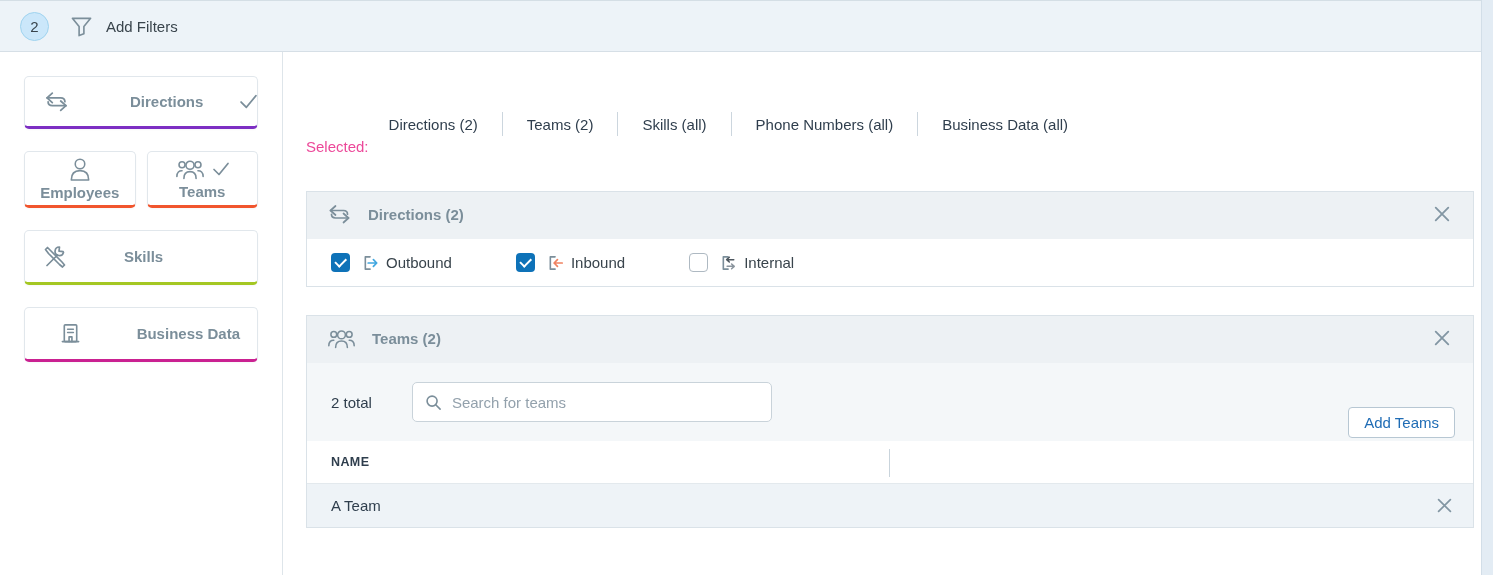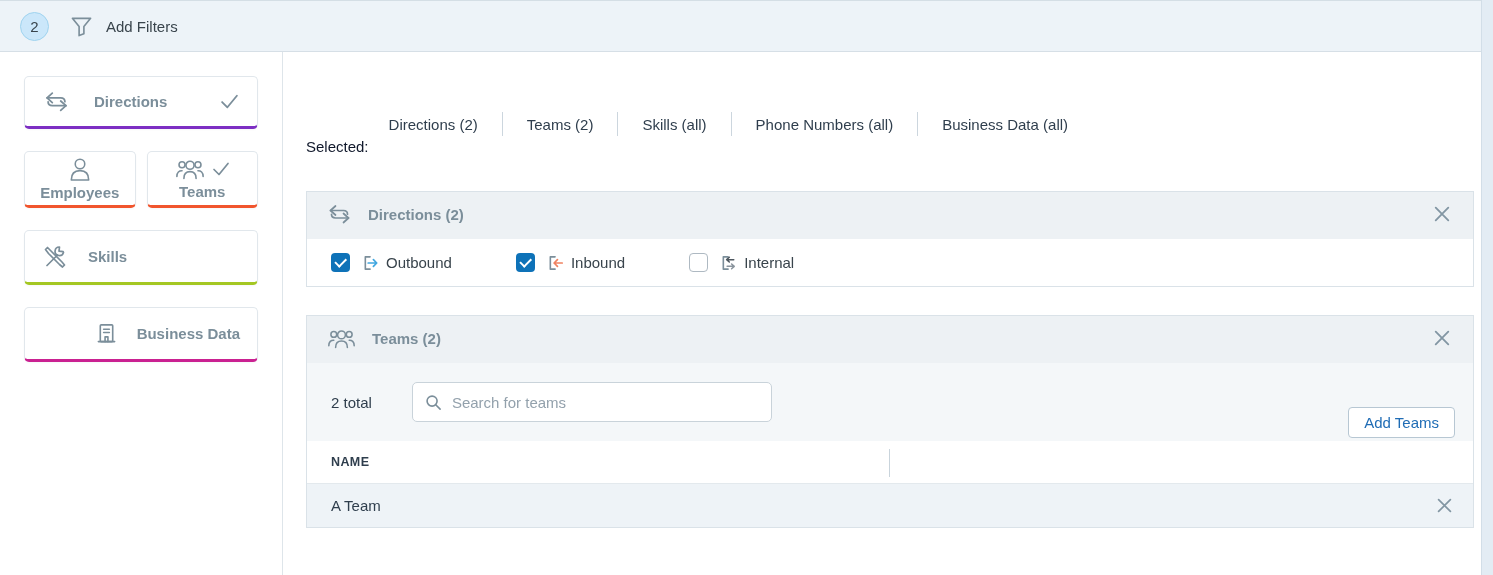--- a/index.html
+++ b/index.html
@@ -33,21 +33,21 @@
   .layout { display:flex; height:523px; }
 
   
   .sidebar {
     width:283px; background:#fff; border-right:1px solid #dee5ea;
     padding:24px; display:flex; flex-direction:column; gap:22px;
   }
   .cat {
     background:#fff; border:1px solid #e1e7ec; border-bottom-width:3px;
     border-radius:5px; color:#7b8e9a; font-weight:700; font-size:15px;
-    cursor:pointer; box-shadow:0 1px 2px rgba(40,60,80,.04);
+    cursor:pointer; box-shadow:0 1px 2px rgba(40,60,80,.04);gap:36px;
   }
   .b-purple  { border-bottom-color:#7d2fc3; }
   .b-orange  { border-bottom-color:#f1552d; }
   .b-green   { border-bottom-color:#a4c722; }
   .b-yellow  { border-bottom-color:#fdc410; }
   .b-magenta { border-bottom-color:#ca2191;justify-content:flex-end; }
 
   .cat-directions { height:53px; display:flex; align-items:center; padding:0 18px; }
   .cat-directions .lbl { margin-left:24px; }
   .cat-directions .chk { margin-left:auto; }
@@ -60,21 +60,21 @@
   .cat-skills .lbl, .cat-business .lbl { margin-left:20px; }
 
   .cat-phone { height:62px; display:flex; align-items:center; padding:0 17px; }
   .phone-text { margin-left:20px; line-height:1.3; }
   .phone-sub { font-weight:400; font-size:13.5px; color:#9aa8b3; }
 
   
   .main { flex:1; padding:0 19px 0 23px; background:#fff; }
 
   .selected-row { display:flex; align-items:center; margin-top:41px; font-size:15px; }
-  .selected-label { color:#0f172a; margin-right:20px;margin-top:45px; }
+  .selected-label { color:#ec4899; margin-right:20px;margin-top:45px; }
   .sel-item { color:#2f3e4d; }
   .sep { width:1px; height:24px; background:#ccd6de; margin:0 24px; }
 
   .panel { border:1px solid #dae2e8; background:#fff; }
   .panel-directions { margin-top:36px; }
   .panel-teams { margin-top:28px; }
   .panel-header {
     height:47px; background:#edf1f4; display:flex; align-items:center;
     padding:0 21px 0 20px; border-bottom:3px solid transparent;
   }

